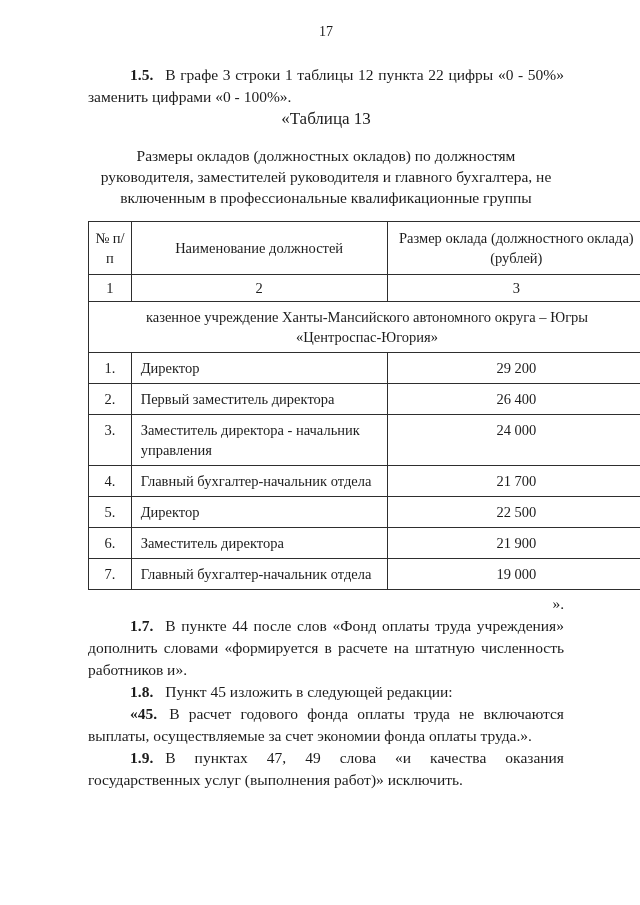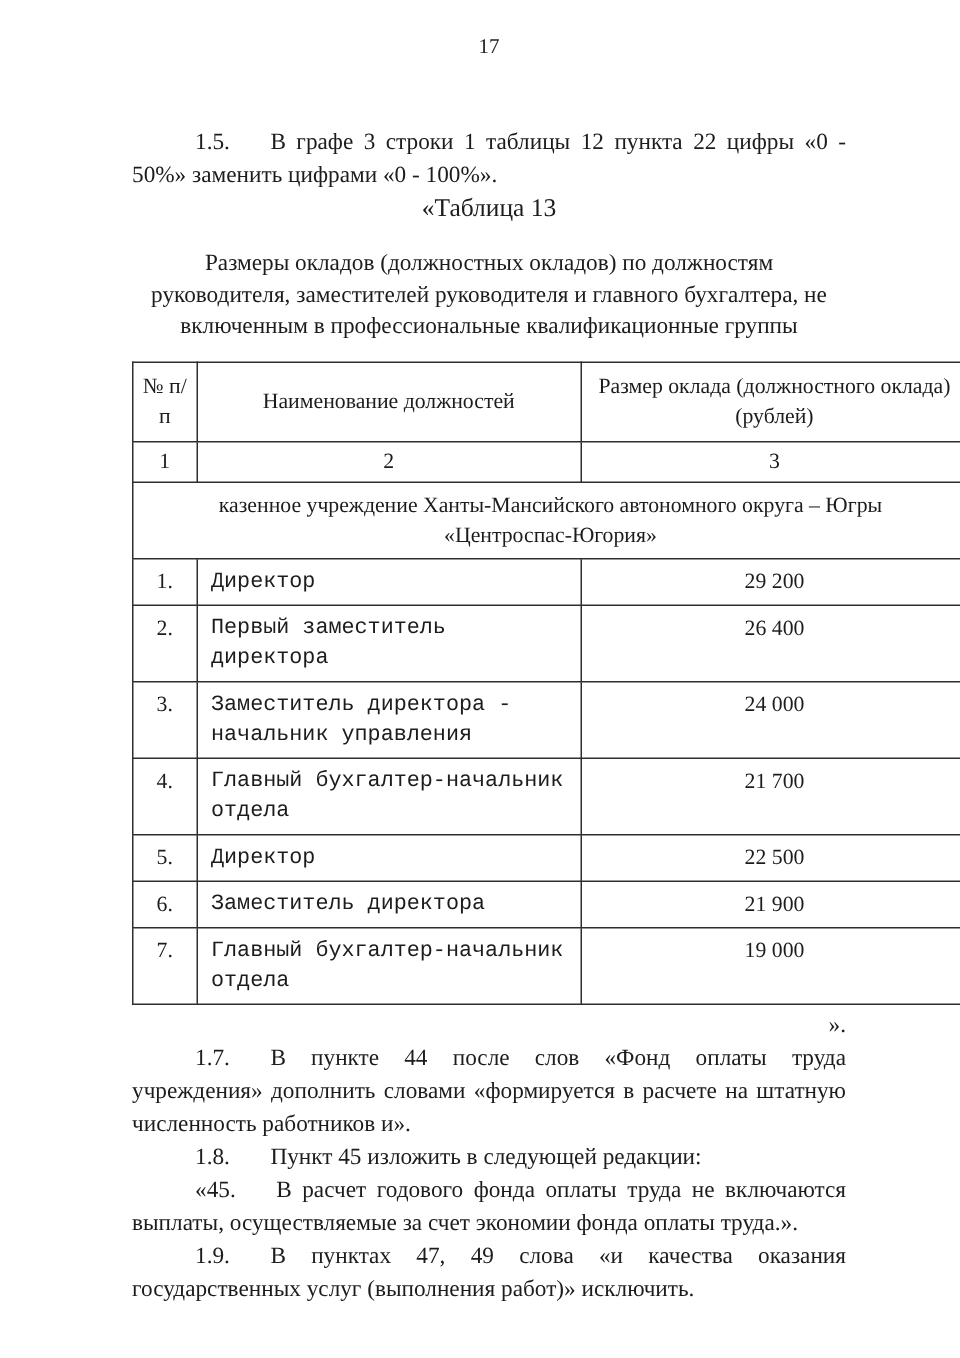--- a/index.html
+++ b/index.html
@@ -14,29 +14,29 @@
   }
   .sheet {
     position: absolute;
     left: 88px;
     top: 24px;
     width: 476px;
   }
   .page-number {
     text-align: center;
     font-size: 14px;
-    margin-bottom: 44px;
+    margin-bottom: 24px;
   }
   .para {
     font-size: 15.5px;
     line-height: 22px;
     text-align: justify;
     text-indent: 42px;
   }
-  .para .pnum { margin-right: 27px; }
+  .para .pnum { margin-right: 12px; font-weight: bold; }
   .table-label {
     font-size: 17px;
     line-height: 22px;
     text-align: center;
   }
   .table-title {
     margin-top: 15px;
     font-size: 15.5px;
     line-height: 21px;
     text-align: center;
@@ -65,21 +65,21 @@
     padding: 3px 4px;
   }
   table.salary .section td {
     text-align: center;
     padding: 5px 14px;
   }
   table.salary .row-num {
     text-align: center;
     width: 36px;
   }
-  table.salary .row-pos { width: 216px; padding-left: 9px; font-family: Liberation Mono, monospace; }
+  table.salary .row-pos { width: 216px; padding-left: 9px; }
   table.salary .row-sal { text-align: center; width: 218px; }
   .closing-quote {
     font-size: 15.5px;
     line-height: 21px;
     text-align: right;
     margin-top: 3px;
   }
   .outro { margin-top: 1px; }
 </style>
 </head>

